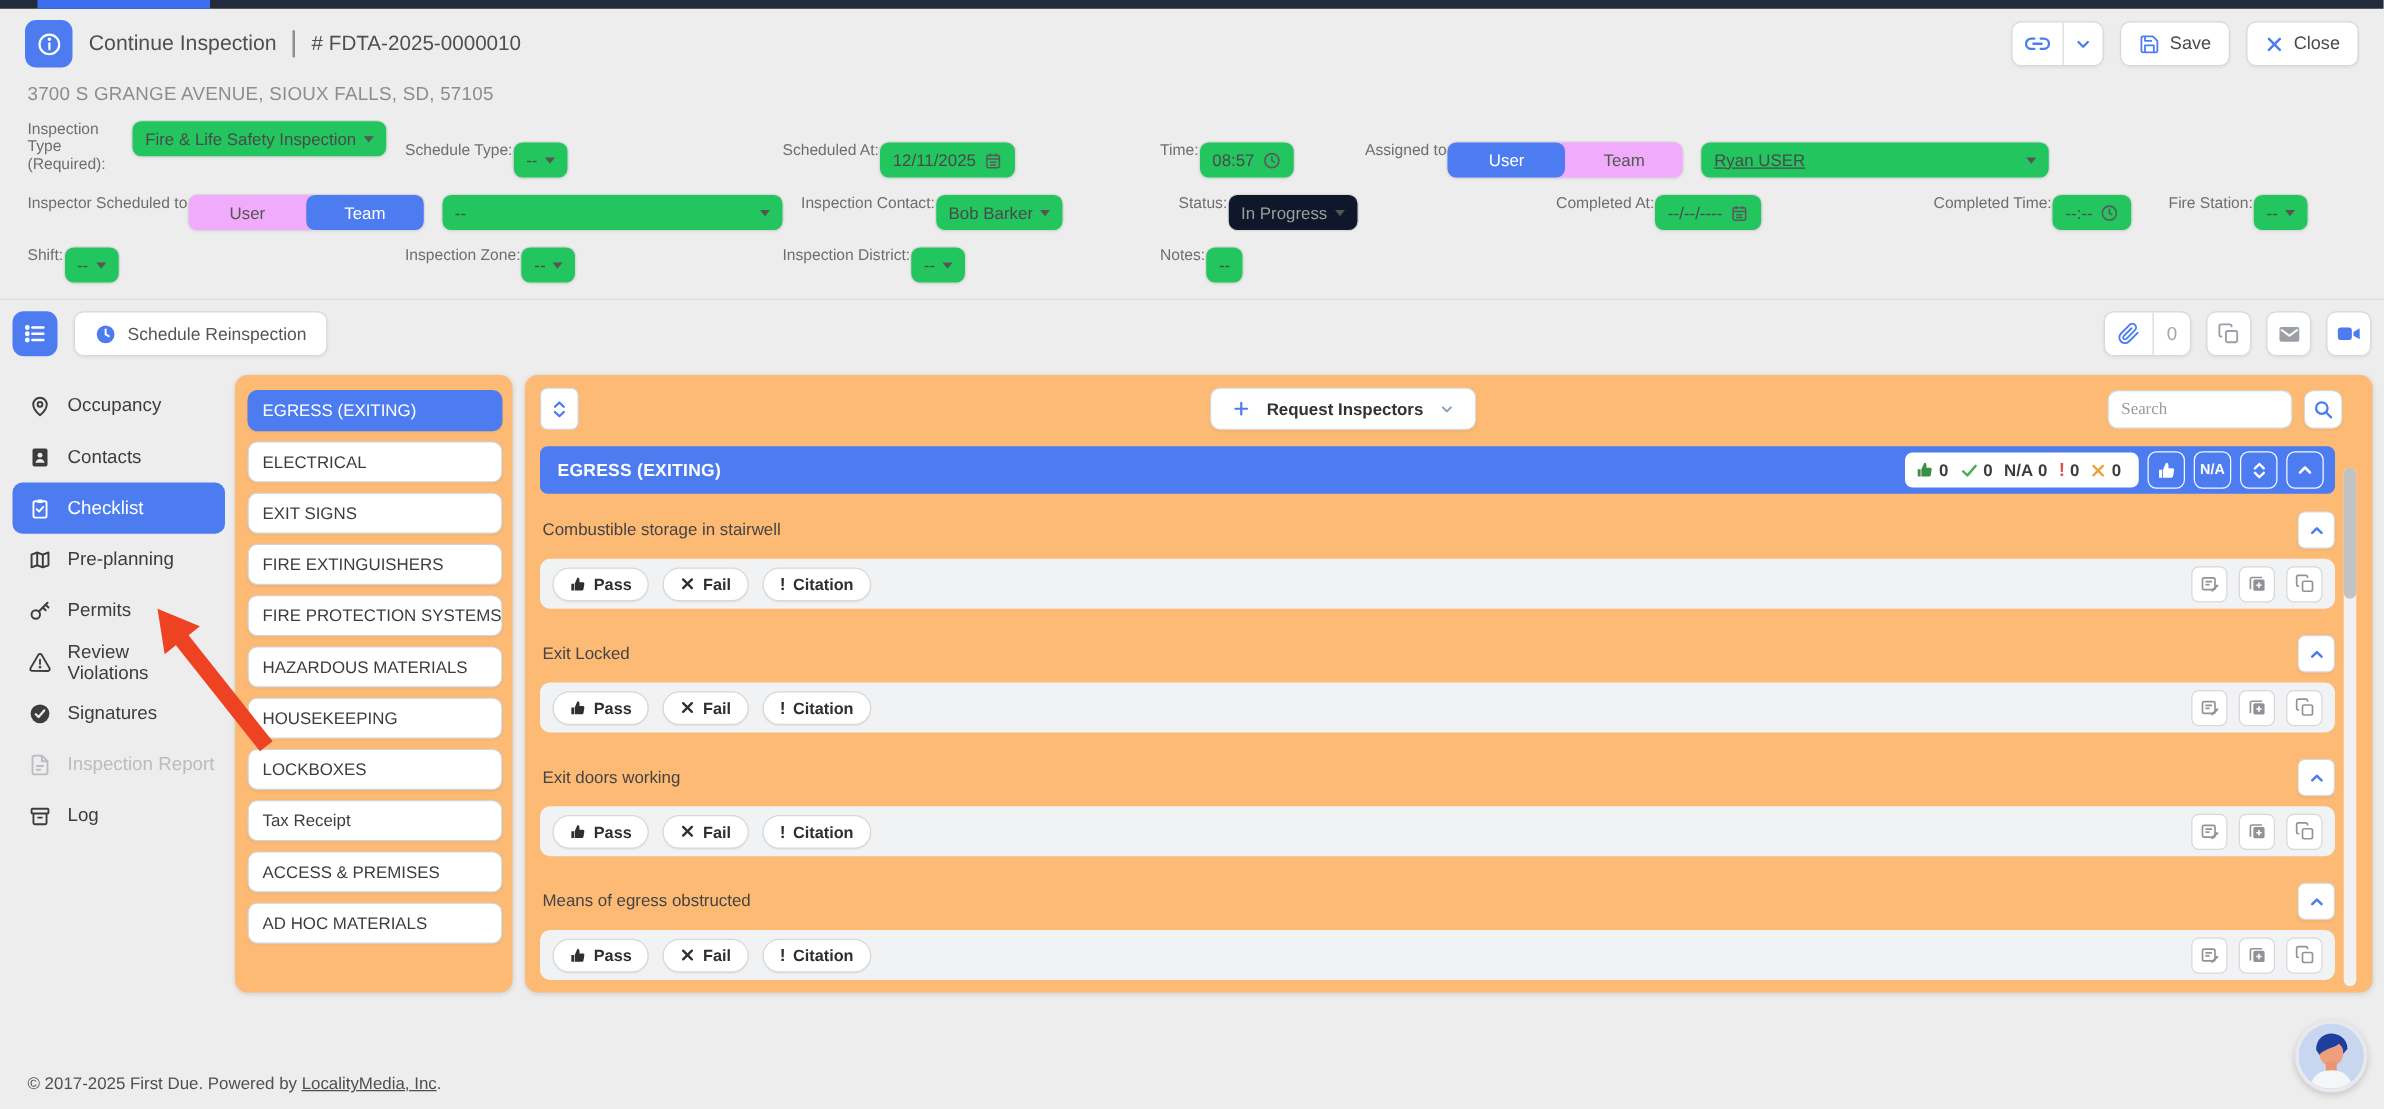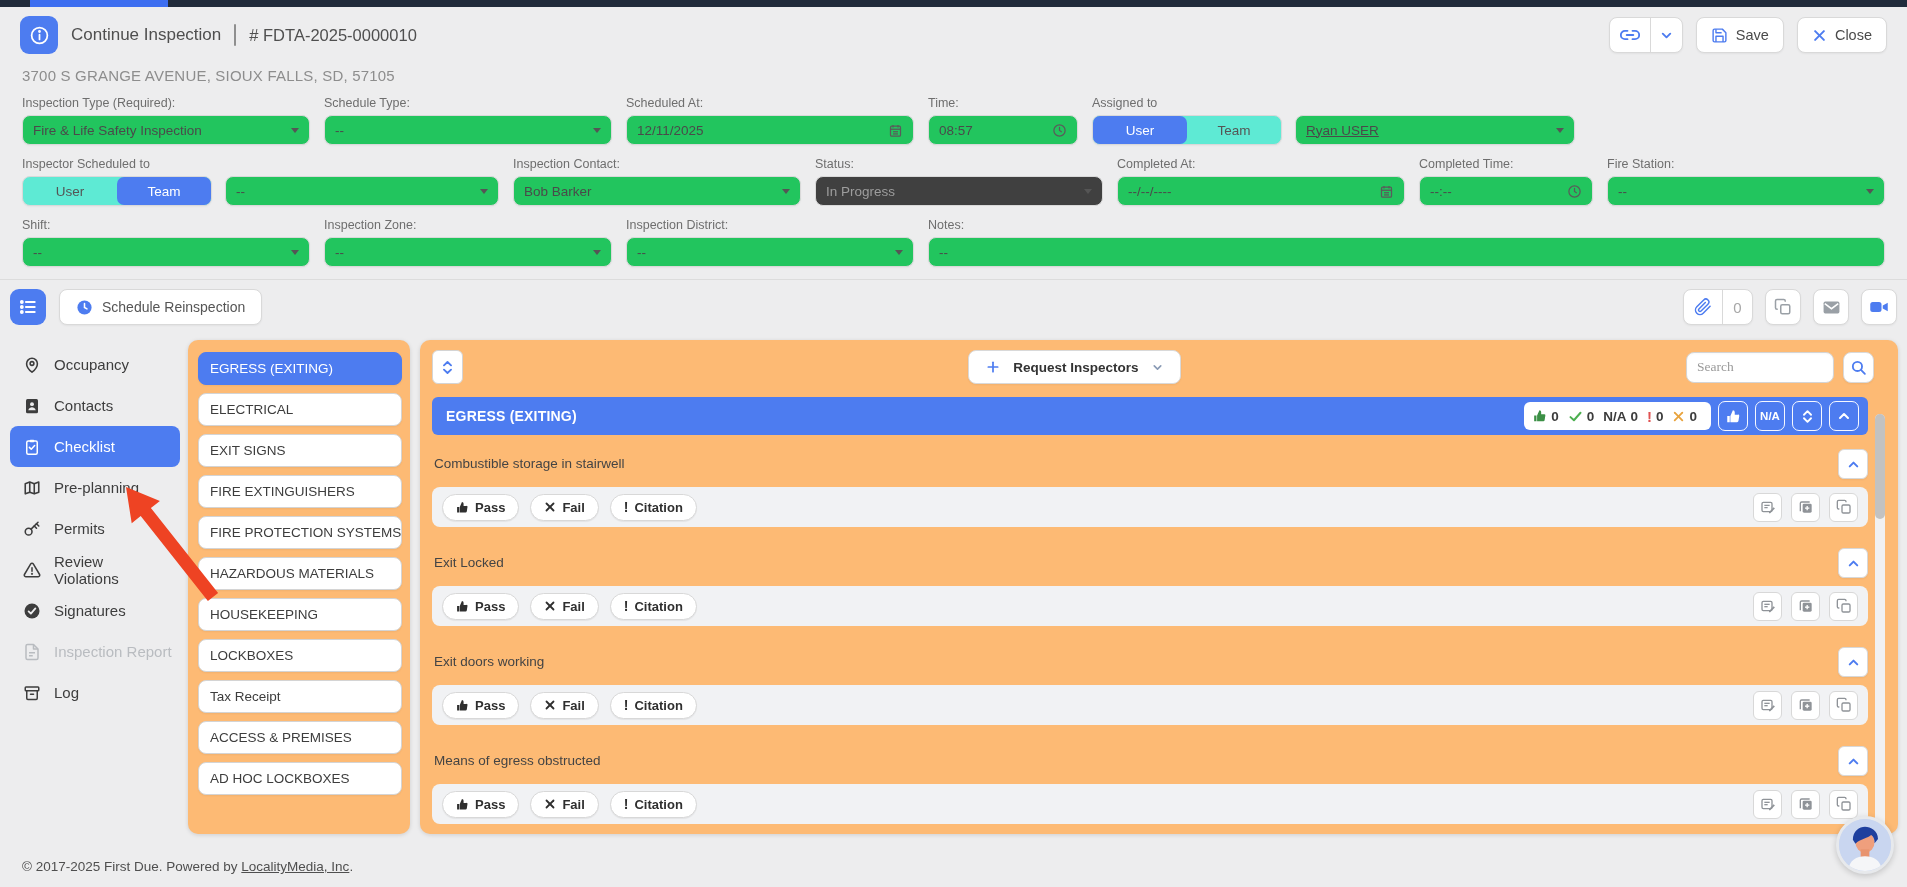--- a/index.html
+++ b/index.html
@@ -22,29 +22,29 @@
   .split-btn { overflow:hidden; padding:0; }
   .split-seg { width:40px; height:100%; display:flex; align-items:center; justify-content:center; color:#4d7cf0; }
   .split-seg.small { width:32px; border-left:1px solid #d9d9d9; }
   .txt-btn { padding:0 14px; gap:8px; font-size:14.5px; color:#4a4a4a; }
   .txt-btn .bicon { color:#4d7cf0; }
 
   .address { padding:4px 22px 12px; font-size:15px; color:#8d8d8d; letter-spacing:.2px; }
 
   
   .form-row { display:flex; gap:14px; padding:0 22px; margin-bottom:12px; align-items:flex-end; }
-  .field { display:flex; flex-direction:column; }
+  .field { display:flex; flex-direction:row; }
   .field > label { font-size:12.5px; color:#6e6e6e; margin-bottom:5px; }
   .hgroup { display:flex; gap:13px; align-items:center; }
   .control { height:30px; background:#22c55e; border:1px solid #d9d9d9; border-radius:8px; display:flex; align-items:center; padding:0 10px; font-size:13.5px; color:#4a4a4a; box-shadow:0 1px 2px rgba(0,0,0,.04); cursor:pointer; }
   .control .val { flex:1; white-space:nowrap; overflow:hidden; }
   .control .caret { width:0; height:0; border-left:4px solid transparent; border-right:4px solid transparent; border-top:5px solid #555; margin-left:6px; }
-  .control.disabled { background:#404040; color:#9d9d9d; box-shadow:none; cursor:default; }
+  .control.disabled { background:#0f172a; color:#9d9d9d; box-shadow:none; cursor:default; }
   .control .ficon { color:#5a5a5a; margin-left:6px; }
-  .seg-toggle { display:flex; background:#5eead4; border:1px solid #d9d9d9; border-radius:8px; height:30px; box-shadow:0 1px 2px rgba(0,0,0,.04); }
+  .seg-toggle { display:flex; background:#f0abfc; border:1px solid #d9d9d9; border-radius:8px; height:30px; box-shadow:0 1px 2px rgba(0,0,0,.04); }
   .seg { flex:1; display:flex; align-items:center; justify-content:center; font-size:13.5px; color:#555; border-radius:7px; cursor:pointer; }
   .seg.active { background:#4d7cf0; color:#fff; }
 
   .w288{width:288px;} .w280{width:280px;text-decoration:underline;} .w274{width:274px;} .w190{width:190px;} .w174{width:174px;} .w150{width:150px;} .grow{flex:1;}
 
   
   .toolbar { border-top:1px solid #dcdcdc; margin-top:4px; padding:9px 10px; display:flex; align-items:center; }
   .list-btn { width:36px; height:36px; background:#4d7cf0; border:none; border-radius:9px; color:#fff; display:flex; align-items:center; justify-content:center; cursor:pointer; }
   .sched-btn { margin-left:13px; padding:0 16px; gap:9px; font-size:14px; color:#555; }
   .sched-btn .cicon { color:#4d7cf0; }
@@ -482,21 +482,21 @@
       <div class="cat-item selected">EGRESS (EXITING)</div>
       <div class="cat-item">ELECTRICAL</div>
       <div class="cat-item">EXIT SIGNS</div>
       <div class="cat-item">FIRE EXTINGUISHERS</div>
       <div class="cat-item">FIRE PROTECTION SYSTEMS</div>
       <div class="cat-item">HAZARDOUS MATERIALS</div>
       <div class="cat-item">HOUSEKEEPING</div>
       <div class="cat-item">LOCKBOXES</div>
       <div class="cat-item">Tax Receipt</div>
       <div class="cat-item">ACCESS &amp; PREMISES</div>
-      <div class="cat-item">AD HOC LOCKBOXES</div>
+      <div class="cat-item">AD HOC MATERIALS</div>
     </div>
 
   <div class="card main-panel">
     <div class="main-top">
       <button class="sort-btn">
         <span>
             <svg width="17" height="19" viewBox="0 0 24 24" fill="none" stroke="currentColor" stroke-width="2.6" stroke-linecap="round" stroke-linejoin="round">
               <polyline points="7 9 12 4.2 17 9"></polyline>
               <polyline points="7 15 12 19.8 17 15"></polyline>
             </svg>

